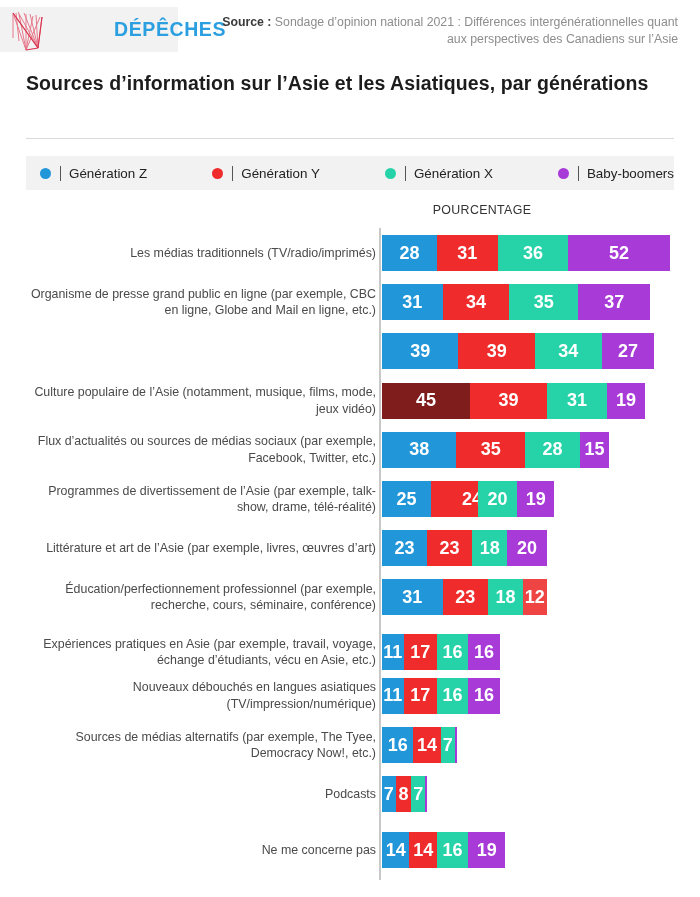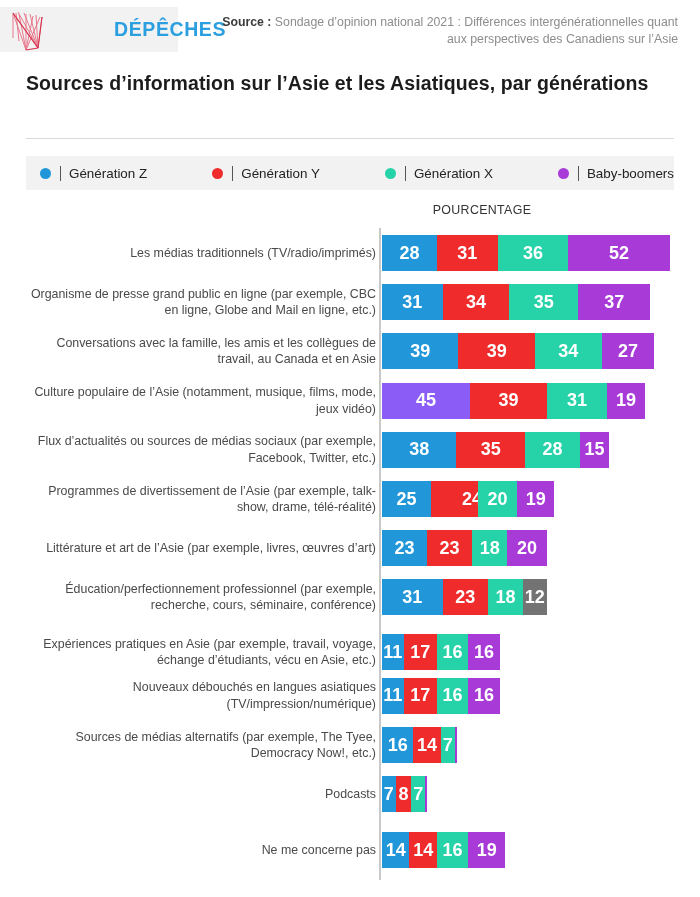--- a/index.html
+++ b/index.html
@@ -180,40 +180,39 @@
             </div>
             <div class="seg" style="background: rgb(38, 211, 168); width: 68.6px; height: 36px;">
               <span>35</span>
             </div>
             <div class="seg" style="background: rgb(168, 58, 216); width: 72.52px; height: 36px;">
               <span>37</span>
             </div>
           </div>
         </div>
         <div class="row" style="top: 105.4px; height: 36px;">
-          <div class="row-label" style="top: 1.5px;">Conversations avec la famille, les amis et les collègues de travail, au Canada et en Asie</div>
           <div class="bar" style="height: 36px;">
             <div class="seg" style="background: rgb(33, 150, 216); width: 76.44px; height: 36px;">
               <span>39</span>
             </div>
             <div class="seg" style="background: rgb(239, 43, 43); width: 76.44px; height: 36px;">
               <span>39</span>
             </div>
             <div class="seg" style="background: rgb(38, 211, 168); width: 66.64px; height: 36px;">
               <span>34</span>
             </div>
             <div class="seg" style="background: rgb(168, 58, 216); width: 52.92px; height: 36px;">
               <span>27</span>
             </div>
           </div>
         </div>
         <div class="row" style="top: 154.6px; height: 36px;">
           <div class="row-label" style="top: 1.5px;">Culture populaire de l’Asie (notamment, musique, films, mode, jeux vidéo)</div>
           <div class="bar" style="height: 36px;">
-            <div class="seg" style="background: #8b5cf6; width: 88.2px; height: 36px;">
+            <div class="seg" style="background: #7f1d1d; width: 88.2px; height: 36px;">
               <span>45</span>
             </div>
             <div class="seg" style="background: rgb(239, 43, 43); width: 76.44px; height: 36px;">
               <span>39</span>
             </div>
             <div class="seg" style="background: rgb(38, 211, 168); width: 60.76px; height: 36px;">
               <span>31</span>
             </div>
             <div class="seg" style="background: rgb(168, 58, 216); width: 37.24px; height: 36px;">
               <span>19</span>
@@ -276,21 +275,21 @@
           <div class="bar" style="height: 36px;">
             <div class="seg" style="background: rgb(33, 150, 216); width: 60.76px; height: 36px;">
               <span>31</span>
             </div>
             <div class="seg" style="background: rgb(239, 43, 43); width: 45.08px; height: 36px;">
               <span>23</span>
             </div>
             <div class="seg" style="background: rgb(38, 211, 168); width: 35.28px; height: 36px;">
               <span>18</span>
             </div>
-            <div class="seg" style="background: #737373; width: 23.52px; height: 36px;">
+            <div class="seg" style="background: #ef4444; width: 23.52px; height: 36px;">
               <span>12</span>
             </div>
           </div>
         </div>
         <div class="row" style="top: 406px; height: 36px;">
           <div class="row-label" style="top: 1.5px;">Expériences pratiques en Asie (par exemple, travail, voyage, échange d’étudiants, vécu en Asie, etc.)</div>
           <div class="bar" style="height: 36px;">
             <div class="seg" style="background: rgb(33, 150, 216); width: 21.56px; height: 36px;">
               <span>11</span>
             </div>

